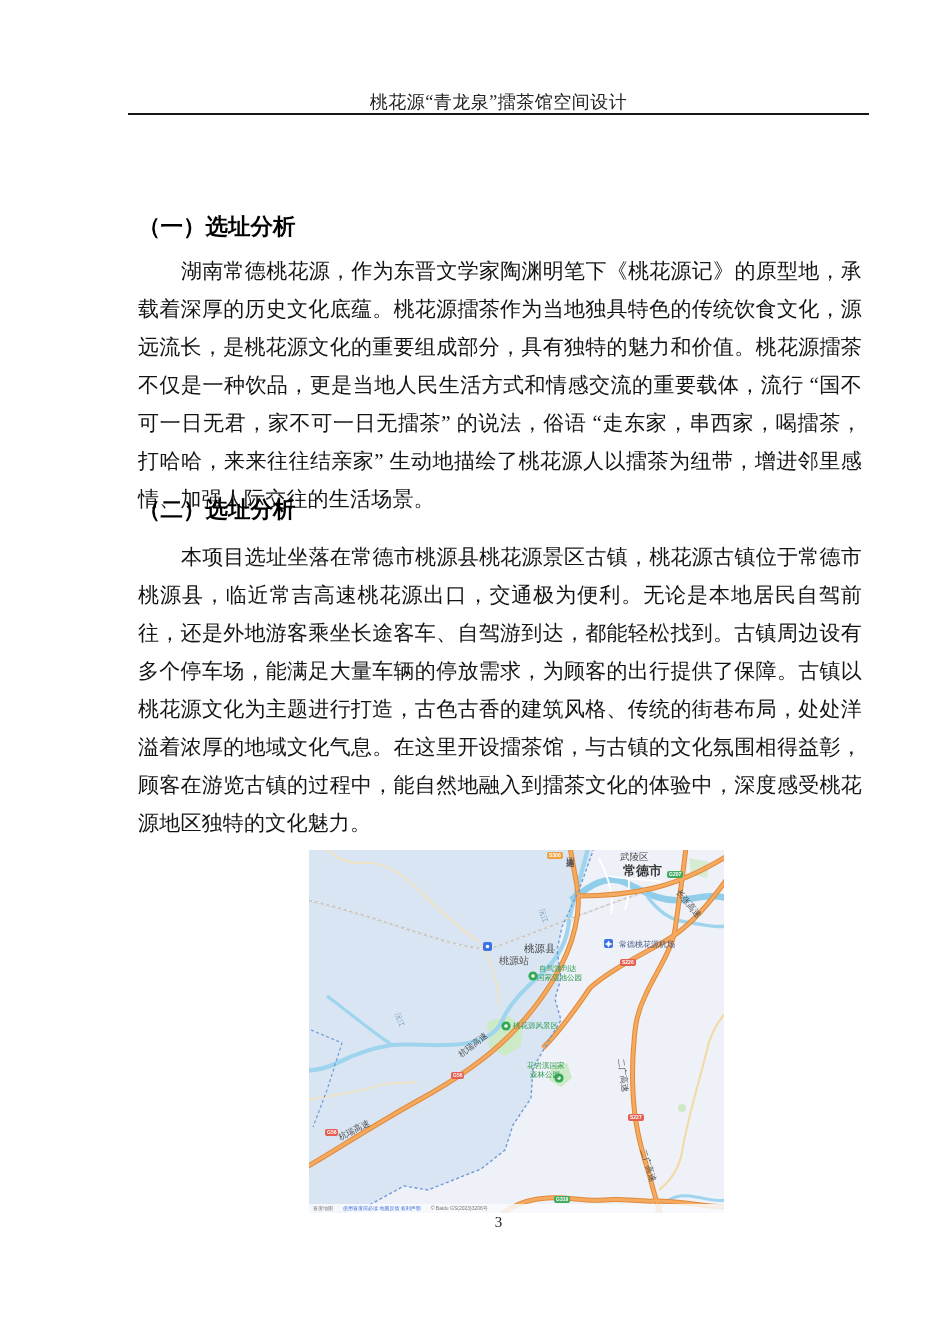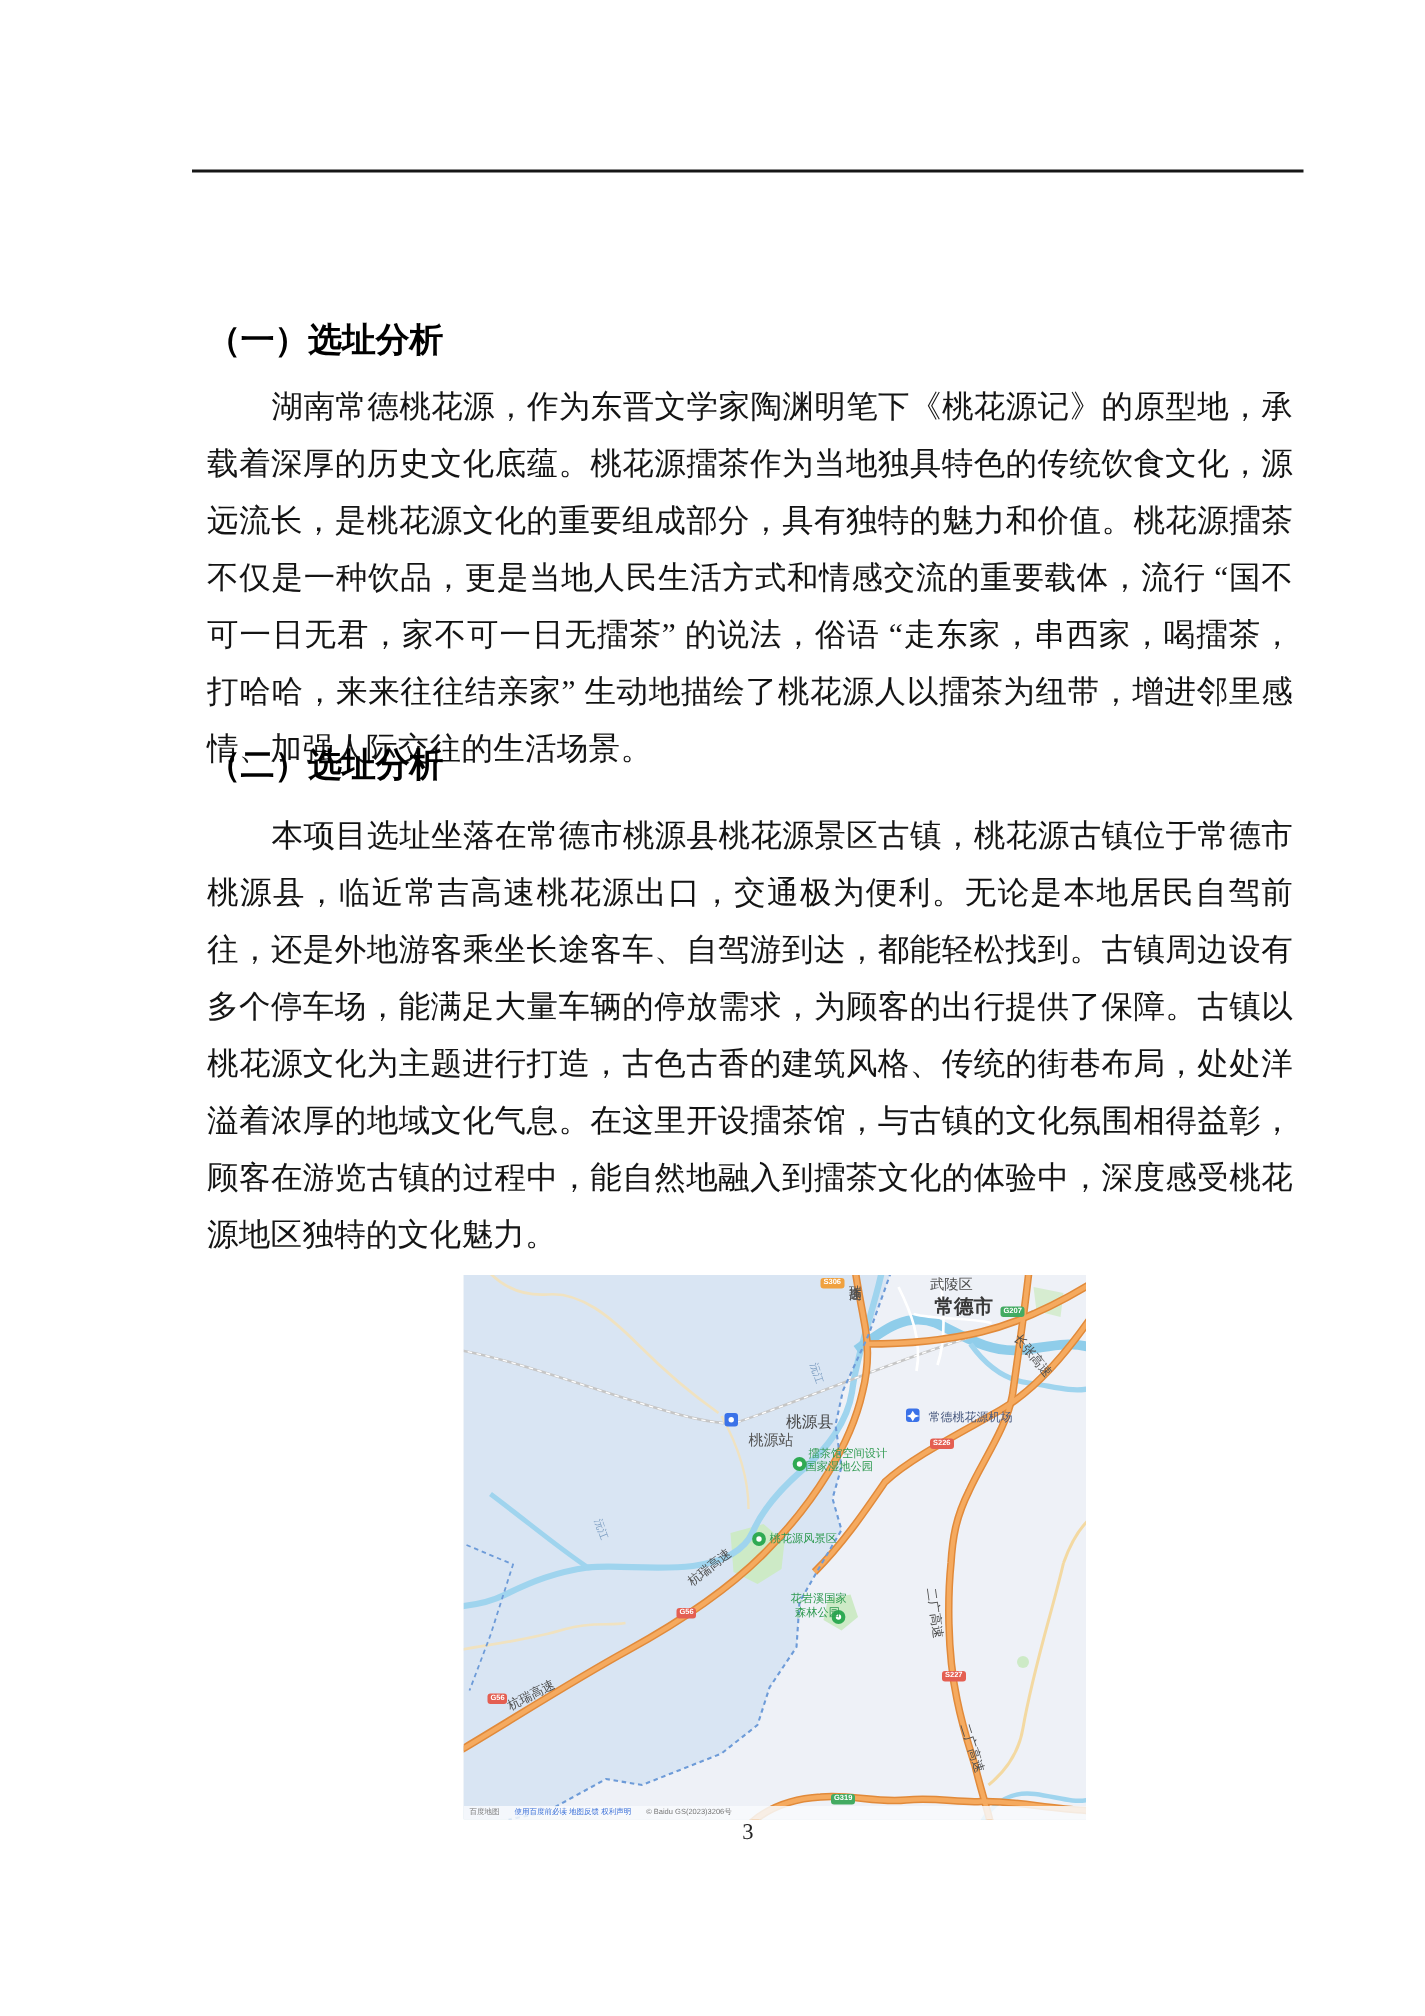--- a/index.html
+++ b/index.html
@@ -39,20 +39,21 @@
   .sh-red{background:#e45f52;} .sh-green{background:#43ab62;} .sh-orange{background:#f0a13f;}
   .attribution{position:absolute;left:0;bottom:0;width:100%;height:9px;background:rgba(248,250,253,.85);
           font-size:5px;line-height:9px;color:#777;display:flex;gap:10px;padding:0 4px;box-sizing:border-box;}
   .attribution .links{color:#3a6fd8;}
 </style>
 </head>
 <body>
 
 <div class="page">
 
+  <div class="running-head">桃花源“青龙泉”擂茶馆空间设计</div>
   <div class="header-rule"></div>
 
 
   <h2 class="h2 h2a">（一）选址分析</h2>
   <p class="body-par p1">湖南常德桃花源，作为东晋文学家陶渊明笔下《桃花源记》的原型地，承载着深厚的历史文化底蕴。桃花源擂茶作为当地独具特色的传统饮食文化，源远流长，是桃花源文化的重要组成部分，具有独特的魅力和价值。桃花源擂茶不仅是一种饮品，更是当地人民生活方式和情感交流的重要载体，流行 “国不可一日无君，家不可一日无擂茶” 的说法，俗语 “走东家，串西家，喝擂茶，打哈哈，来来往往结亲家” 生动地描绘了桃花源人以擂茶为纽带，增进邻里感情、加强人际交往的生活场景。</p>
 
   <h2 class="h2 h2b">（二）选址分析</h2>
   <p class="body-par p2">本项目选址坐落在常德市桃源县桃花源景区古镇，桃花源古镇位于常德市桃源县，临近常吉高速桃花源出口，交通极为便利。无论是本地居民自驾前往，还是外地游客乘坐长途客车、自驾游到达，都能轻松找到。古镇周边设有多个停车场，能满足大量车辆的停放需求，为顾客的出行提供了保障。古镇以桃花源文化为主题进行打造，古色古香的建筑风格、传统的街巷布局，处处洋溢着浓厚的地域文化气息。在这里开设擂茶馆，与古镇的文化氛围相得益彰，顾客在游览古镇的过程中，能自然地融入到擂茶文化的体验中，深度感受桃花源地区独特的文化魅力。</p>
 
   <figure class="map">
@@ -124,21 +125,21 @@
         <circle cx="250" cy="228" r="4.6" fill="#2faa53"></circle>
           <circle cx="250" cy="228" r="1.8" fill="#ffffff"></circle>
       </g>
     </svg>
 
     <div class="mlabel m-district" style="left:311px;top:2px;">武陵区</div>
     <div class="mlabel m-city" style="left:314px;top:14px;">常德市</div>
     <div class="mlabel m-county" style="left:215px;top:92px;">桃源县</div>
     <div class="mlabel m-poi-station" style="left:190px;top:93px;">桃源站</div>
     <div class="mlabel m-poi-blue" style="left:310px;top:90px;">常德桃花源机场</div>
-    <div class="mlabel m-poi-green" style="left:230px;top:115px;">擂茶馆空间设计</div>
+    <div class="mlabel m-poi-green" style="left:230px;top:115px;">自驾游到达</div>
     <div class="mlabel m-poi-green" style="left:228px;top:124px;">国家湿地公园</div>
     <div class="mlabel m-poi-green" style="left:204px;top:172px;">桃花源风景区</div>
     <div class="mlabel m-poi-green" style="left:218px;top:212px;">花岩溪国家</div>
     <div class="mlabel m-poi-green" style="left:221px;top:221px;">森林公园</div>
 
     <div class="mlabel m-road" style="left:148px;top:202px;transform:rotate(-38deg);">杭瑞高速</div>
     <div class="mlabel m-road" style="left:28px;top:284px;transform:rotate(-27deg);">杭瑞高速</div>
     <div class="mlabel m-road" style="left:316px;top:208px;transform:rotate(82deg);">二广高速</div>
     <div class="mlabel m-road" style="left:338px;top:298px;transform:rotate(72deg);">二广高速</div>
     <div class="mlabel m-road" style="left:372px;top:38px;transform:rotate(50deg);">长张高速</div>

